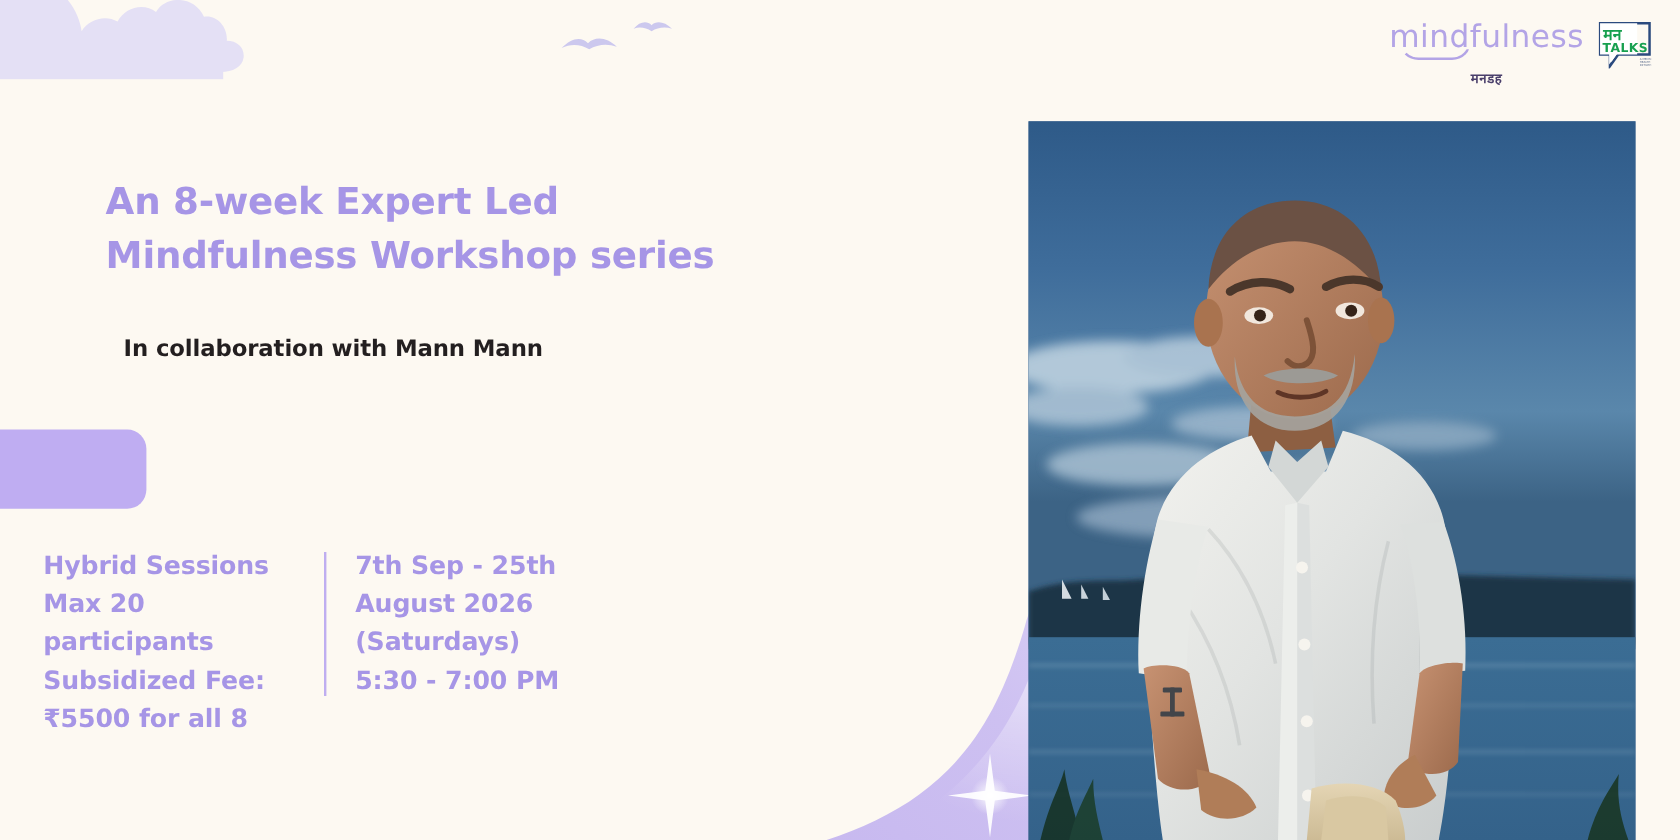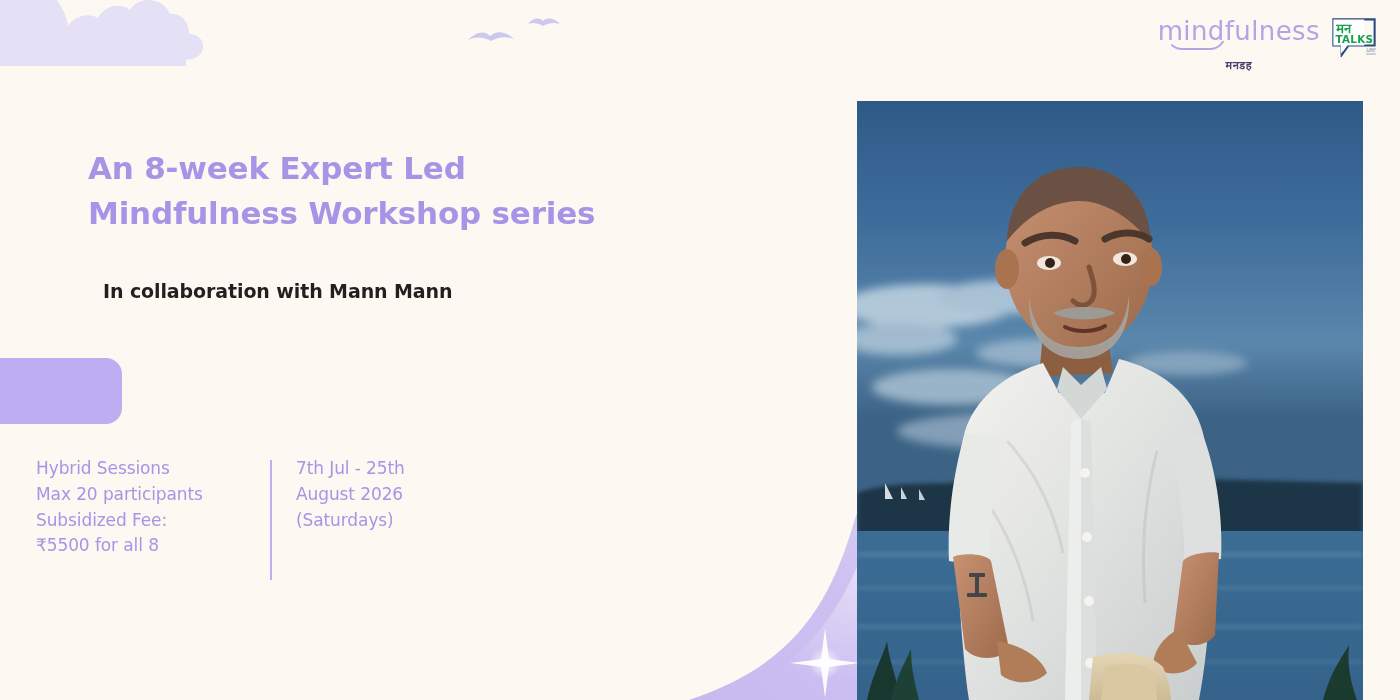--- a/index.html
+++ b/index.html
@@ -100,22 +100,22 @@
     letter-spacing:-.1px;
   }
 
   
   .details {
     position:absolute; left:36px; top:456px;
     display:flex; align-items:flex-start;
   }
   .details .col {
     font-family:"DejaVu Sans", sans-serif;
-    font-size:17px;
-    font-weight:400;
+    font-size:21px;
+    font-weight:700;
     line-height:1.52;
     color:#a695e6;
     letter-spacing:-.1px;
   }
   .details .col-left { width:232px; }
   .divider {
     width:2px; height:120px;
     background:#bfaef0;
     margin:4px 24px 0 2px;
     flex:0 0 auto;
@@ -224,23 +224,24 @@
     <div class="col col-left">
       <div>Hybrid Sessions</div>
       <div>Max 20 participants</div>
       <div>Subsidized Fee:</div>
       <div>₹5500 for all 8</div>
     </div>
 
     <div class="divider"></div>
 
     <div class="col col-right">
-      <div>7th Jul - 25th</div>
+      <div>7th Sep - 25th</div>
       <div>August 2026</div>
       <div>(Saturdays)</div>
+      <div>5:30 - 7:00 PM</div>
     </div>
   </div>
 
   <div class="photo">
     <svg viewBox="0 0 506 599" preserveAspectRatio="xMidYMid slice">
       <defs>
         <linearGradient id="sky" x1="0" y1="0" x2="0" y2="1">
           <stop offset="0" stop-color="#2e5a88"></stop>
           <stop offset="0.28" stop-color="#3f6d9b"></stop>
           <stop offset="0.55" stop-color="#5a87ab"></stop>

